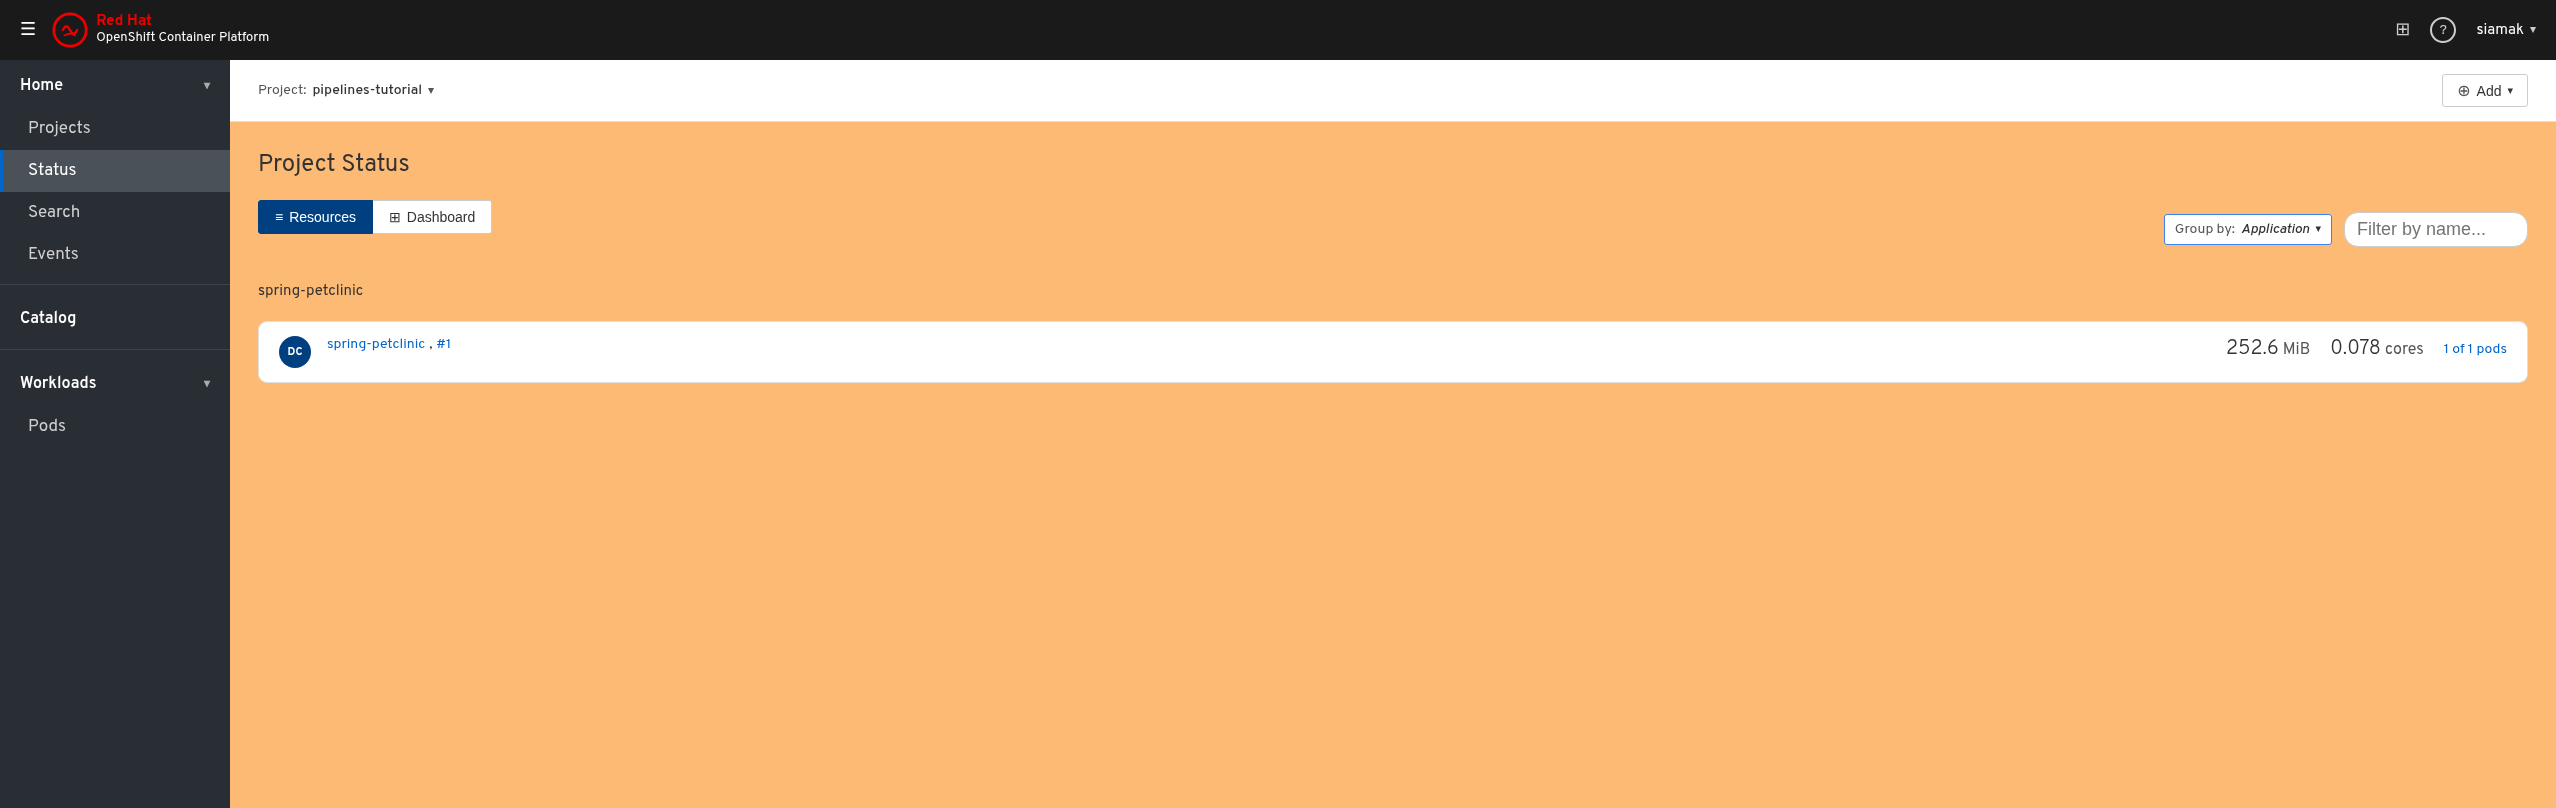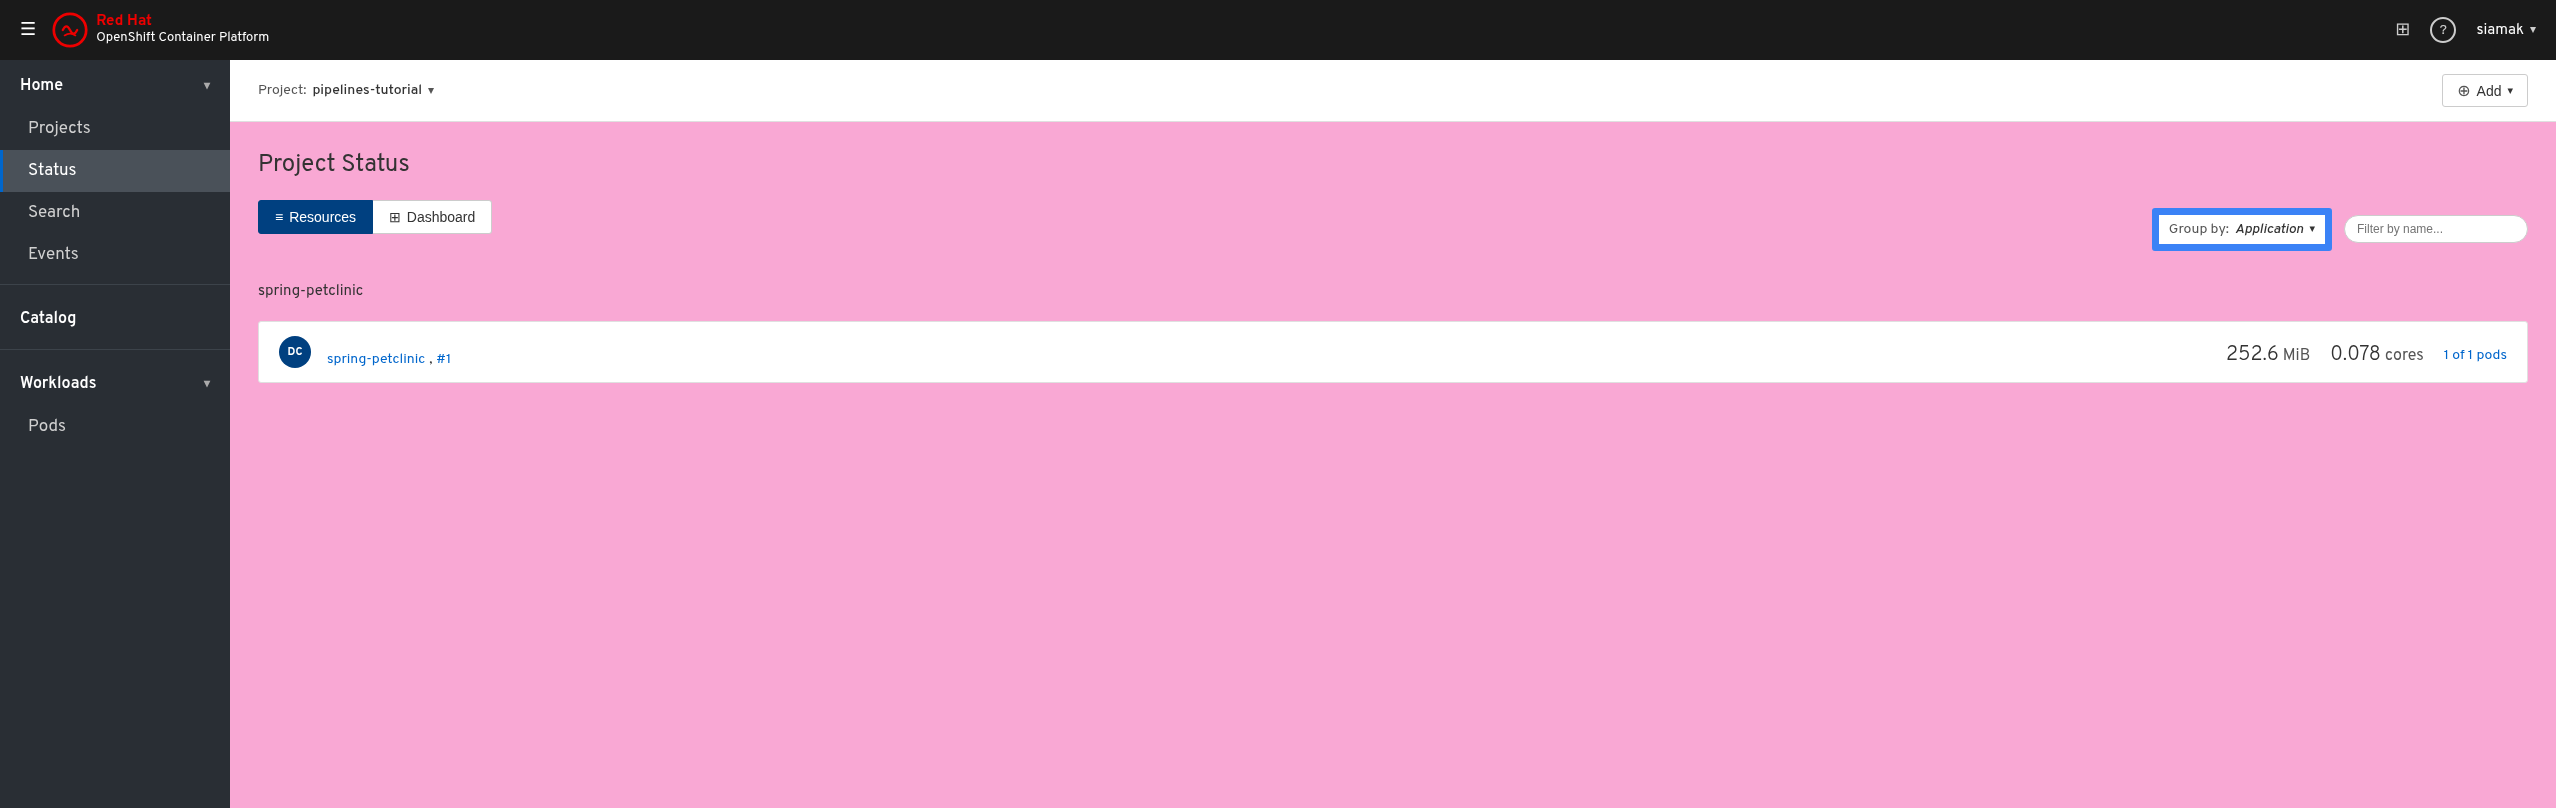--- a/index.html
+++ b/index.html
@@ -63,21 +63,21 @@
       color: #fff;
       border-left: 3px solid #06c;
       padding-left: 25px;
     }
     .sidebar-divider { border: none; border-top: 1px solid #3c434a; margin: 8px 0; }
 
     
     .main {
       margin-left: 230px;
       margin-top: 60px;
-      background: #f9a8d4;
+      background: #fdba74;
       min-height: calc(100vh - 60px);
     }
 
     
     .project-bar {
       display: flex; align-items: center; justify-content: space-between;
       padding: 14px 28px;
       border-bottom: 1px solid #e0e0e0;
       background: #fff;
     }
@@ -123,46 +123,46 @@
     .tab-btn .tab-icon { font-size: 14px; }
 
     
     .filter-bar {
       display: flex; align-items: center; gap: 12px;
       margin-left: auto;
     }
     .tab-and-filter { display: flex; align-items: center; justify-content: space-between; margin-bottom: 24px; }
     .group-by-select {
       display: flex; align-items: center;
-      border: 7px solid #3b82f6; border-radius: 3px;
+      border: 1px solid #3b82f6; border-radius: 3px;
       padding: 6px 10px;
       background: #fff; font-size: 14px; color: #333;
       cursor: pointer; gap: 6px;
     }
     .group-by-select .label { color: #555; }
     .group-by-select .value { font-style: italic; font-weight: 500; }
     .group-by-select .chevron { font-size: 11px; }
     .filter-input {
       border: 1px solid #ccc; border-radius: 14px;
-      padding: 6px 12px; font-size: 12px; color: #999;
+      padding: 6px 12px; font-size: 18px; color: #999;
       background: #fff; width: 184px;
     }
 
     
     .app-group-label {
       font-size: 15px; color: #333; font-weight: 400;
       margin-bottom: 12px;
       padding-bottom: 8px;
     }
 
     
     .resource-row {
-      display: flex; align-items: flex-end;
+      display: flex; align-items: flex-start;
       border: 1px solid #e0e0e0;
-      border-radius: 3px;
+      border-radius: 9px;
       padding: 14px 20px;
       background: #fff;
       gap: 16px;
     }
     .dc-badge {
       width: 32px; height: 32px; border-radius: 50%;
       background: #004080; color: #fff;
       display: flex; align-items: center; justify-content: center;
       font-size: 11px; font-weight: bold; flex-shrink: 0;
     }

